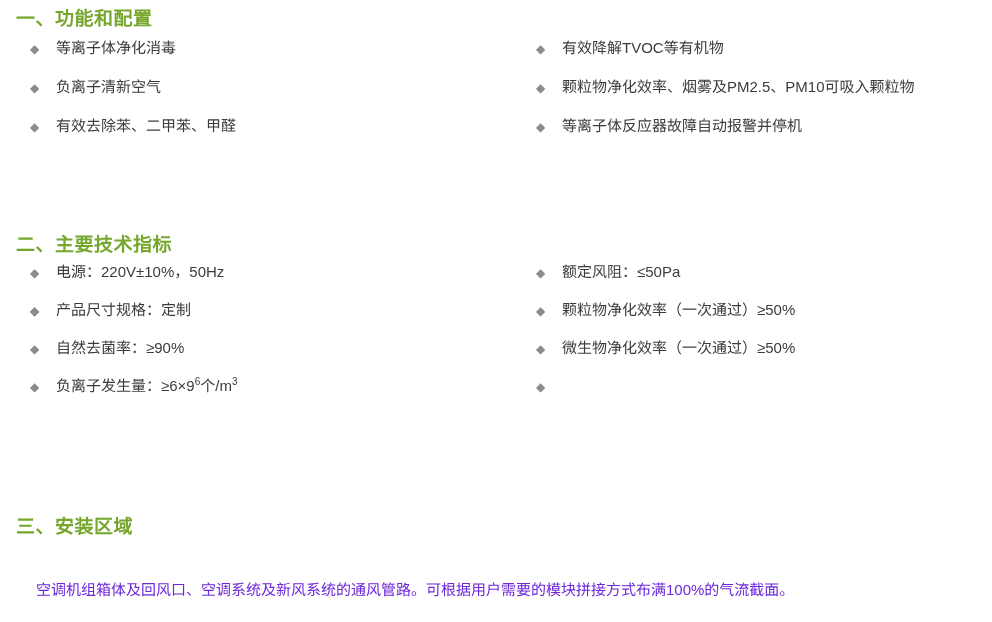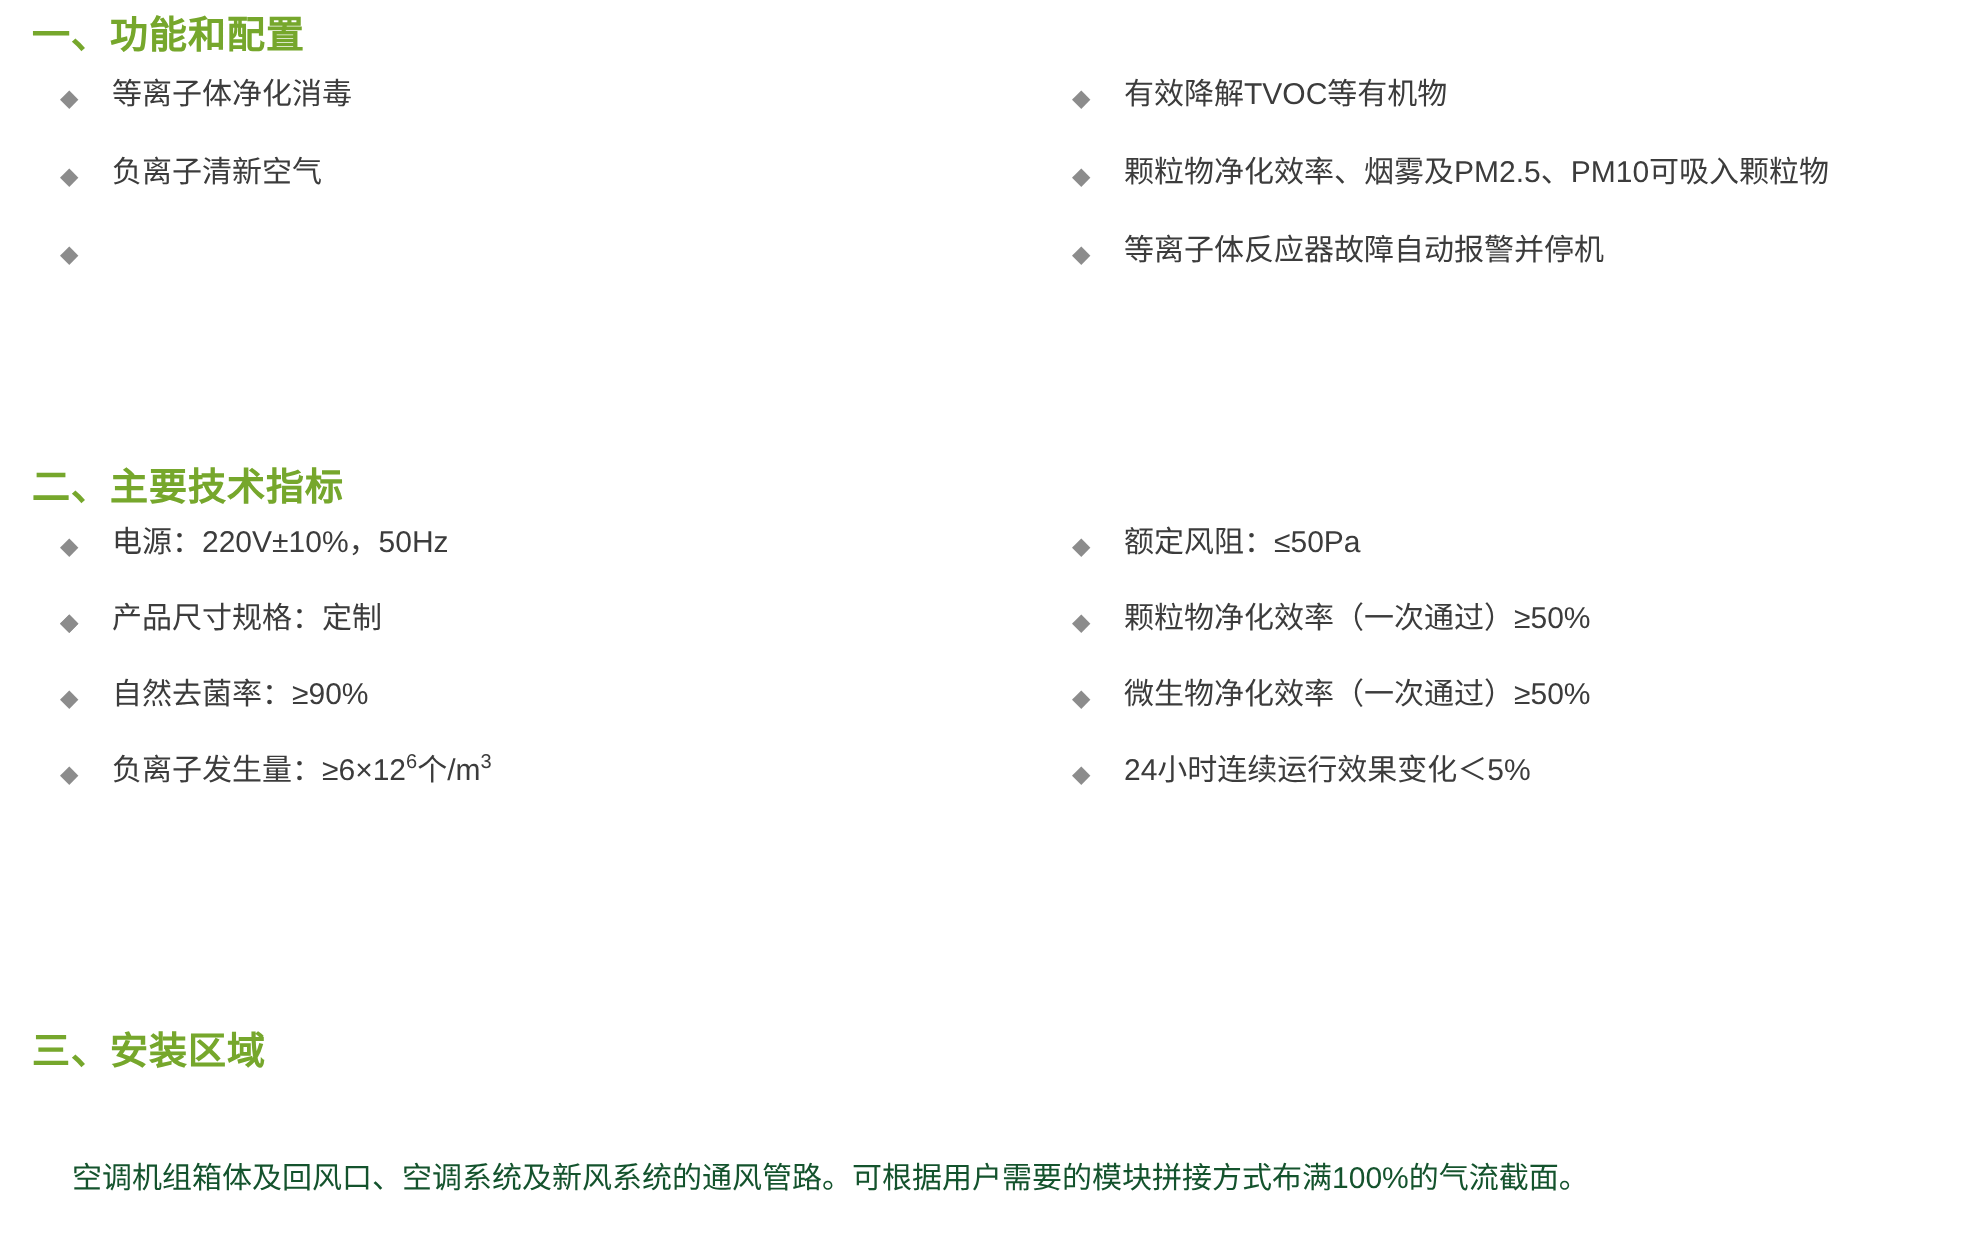--- a/index.html
+++ b/index.html
@@ -65,70 +65,70 @@
     font-size: 12px;
     line-height: 20px;
   }
   .para {
     position: absolute;
     left: 36px;
     top: 578px;
     width: 940px;
     font-size: 15px;
     line-height: 24px;
-    color: #14532d;
+    color: #6d28d9;
   }
   sup {
     font-size: 10px;
     vertical-align: super;
     line-height: 0;
   }
 </style>
 </head>
 <body>
 
 <div class="page">
 
   <div class="section-title sec1-title">一、功能和配置</div>
 
   <div class="col sec1-colL">
     <ul class="items">
       <li><span class="bullet">◆</span><span>等离子体净化消毒</span></li>
       <li><span class="bullet">◆</span><span>负离子清新空气</span></li>
-      <li><span class="bullet">◆</span></li>
+      <li><span class="bullet">◆</span><span>有效去除苯、二甲苯、甲醛</span></li>
     </ul>
   </div>
 
   <div class="col sec1-colR">
     <ul class="items">
       <li><span class="bullet">◆</span><span>有效降解TVOC等有机物</span></li>
       <li><span class="bullet">◆</span><span>颗粒物净化效率、烟雾及PM2.5、PM10可吸入颗粒物</span></li>
       <li><span class="bullet">◆</span><span>等离子体反应器故障自动报警并停机</span></li>
     </ul>
   </div>
 
   <div class="section-title sec2-title">二、主要技术指标</div>
 
   <div class="col sec2-colL">
     <ul class="items tight">
       <li><span class="bullet">◆</span><span>电源：220V±10%，50Hz</span></li>
       <li><span class="bullet">◆</span></li>
       <li><span class="bullet">◆</span><span>产品尺寸规格：定制</span></li>
       <li><span class="bullet">◆</span><span>自然去菌率：≥90%</span></li>
       <li>
-        <span class="bullet">◆</span><span>负离子发生量：≥6×12</span><sup>6</sup><span>个/m</span><sup>3</sup>
+        <span class="bullet">◆</span><span>负离子发生量：≥6×9</span><sup>6</sup><span>个/m</span><sup>3</sup>
       </li>
     </ul>
   </div>
 
   <div class="col sec2-colR">
     <ul class="items tight">
       <li><span class="bullet">◆</span><span>额定风阻：≤50Pa</span></li>
       <li><span class="bullet">◆</span><span>颗粒物净化效率（一次通过）≥50%</span></li>
       <li><span class="bullet">◆</span><span>微生物净化效率（一次通过）≥50%</span></li>
-      <li><span class="bullet">◆</span><span>24小时连续运行效果变化＜5%</span></li>
+      <li><span class="bullet">◆</span></li>
     </ul>
   </div>
 
   <div class="section-title sec3-title">三、安装区域</div>
   <div class="para">空调机组箱体及回风口、空调系统及新风系统的通风管路。可根据用户需要的模块拼接方式布满100%的气流截面。</div>
 
 </div>
 
 </body></html>

